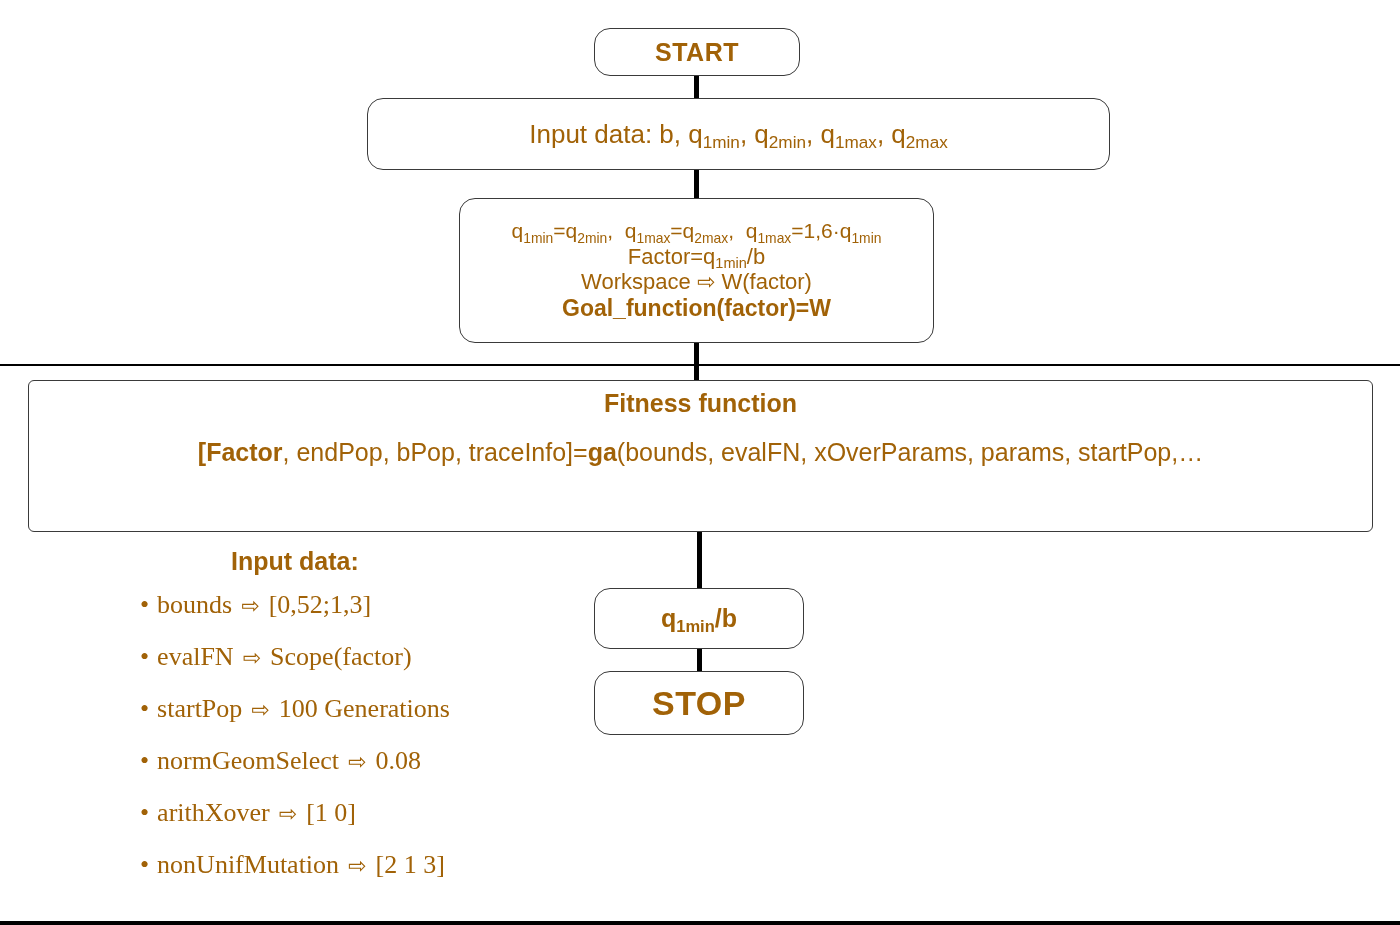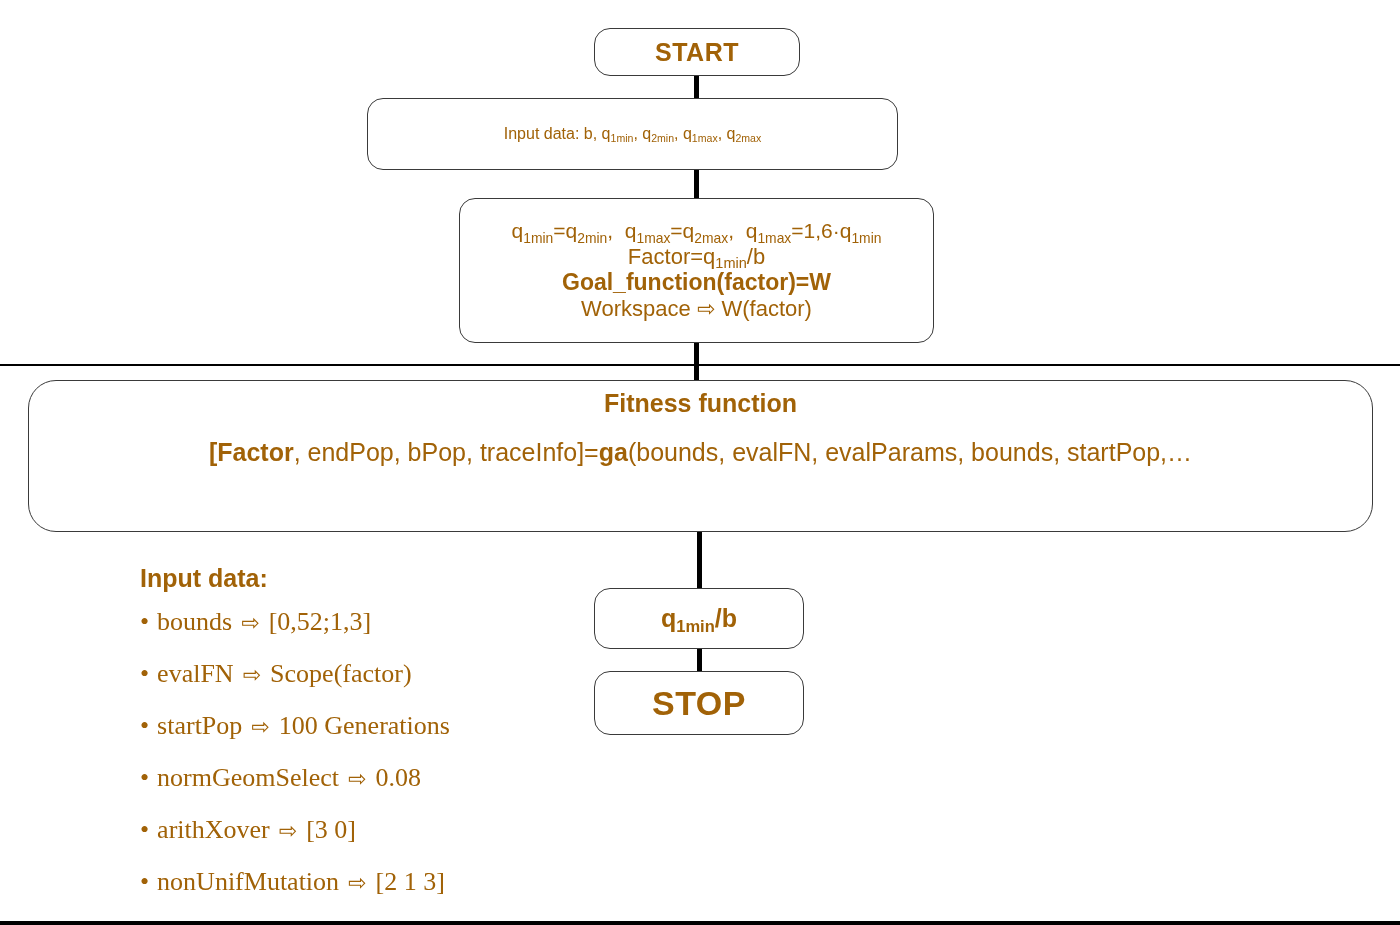--- a/index.html
+++ b/index.html
@@ -65,36 +65,36 @@
     font-weight: normal;
   }
 
   
   #start-node {
     left: 594px; top: 12px; width: 206px; height: 48px;
     font-size: 25px; font-weight: bold; letter-spacing: 0.5px;
   }
 
   #input-node {
-    left: 367px; top: 82px; width: 531px; height: 72px;
-    font-size: 16px;
+    left: 367px; top: 82px; width: 743px; height: 72px;
+    font-size: 26px;
   }
 
   #goal-node {
     left: 459px; top: 182px; width: 475px; height: 145px;
     padding: 6px 22px;
     line-height: 1.16;
   }
   #goal-node .gline { font-size: 22px; white-space: nowrap; }
   #goal-node .gline1 { font-size: 21px; }
   #goal-node .gline4 { font-size: 23px; font-weight: bold; }
 
   #fitness-node {
     left: 28px; top: 364px; width: 1345px; height: 152px;
-    border-radius: 28px;
+    border-radius: 6px;
     justify-content: flex-start;
     padding-top: 8px;
   }
   #fitness-title {
     font-size: 25px;
     font-weight: bold;
     margin-bottom: 18px;
   }
   #fitness-formula {
     font-size: 25px;
@@ -108,22 +108,23 @@
   }
   #stop-node {
     left: 594px; top: 655px; width: 210px; height: 64px;
     font-size: 34px; font-weight: bold; letter-spacing: 0.5px;
   }
 
   
   #inputdata-block {
     position: absolute;
     left: 140px;
-    top: 548px;
+    top: 531px;
     z-index: 3;
+    text-align: center;
   }
   #inputdata-heading {
     font-family: "Liberation Sans", sans-serif;
     font-weight: bold;
     font-size: 25px;
     margin-bottom: 14px;
   }
   .bullet-row {
     font-family: "Liberation Serif", serif;
     font-size: 26px;
@@ -159,31 +160,31 @@
 
   <div class="node" id="input-node">
     <span class="sans"><span>Input data: b, </span><span>q<sub>1min</sub>, </span><span>q<sub>2min</sub>, </span><span>q<sub>1max</sub>, </span><span>q<sub>2max</sub></span></span>
   </div>
 
   <div class="node" id="goal-node">
     <div class="gline gline1 sans">q<sub>1min</sub>=q<sub>2min</sub>,&nbsp; q<sub>1max</sub>=q<sub>2max</sub>,&nbsp; q<sub>1max</sub>=<span>1,6·</span>q<sub>1min</sub></div>
 
     <div class="gline sans"><span>Factor=</span>q<sub>1min</sub><span>/b</span></div>
 
-    <div class="gline gline4 sans b">Goal_function(factor)=W</div>
-
     <div class="gline sans"><span>Workspace</span>
       <span class="arrow">⇨</span>
       <span>W(factor)</span></div>
+
+    <div class="gline gline4 sans b">Goal_function(factor)=W</div>
   </div>
 
   <div class="node" id="fitness-node">
     <div id="fitness-title" class="sans b">Fitness function</div>
     <div id="fitness-formula" class="sans">
-      <div><span class="b">[</span><span class="b">Factor</span><span>, endPop, bPop, traceInfo]=</span><span class="b">ga</span><span>(bounds, evalFN, evalParams, bounds, startPop,…</span></div>
+      <div><span class="b">[</span><span class="b">Factor</span><span>, endPop, bPop, traceInfo]=</span><span class="b">ga</span><span>(bounds, evalFN, xOverParams, params, startPop,…</span></div>
     </div>
   </div>
 
   <div class="node" id="qb-node">
     <span class="sans b">q<sub>1min</sub><span>/b</span></span>
   </div>
 
   <div class="node" id="stop-node">
     <span class="sans b">STOP</span>
   </div>
@@ -216,21 +217,21 @@
       <span class="bullet-dot">•</span>
       <span>normGeomSelect</span>
       <span class="bullet-arrow">⇨</span>
       <span>0.08</span>
     </div>
 
     <div class="bullet-row">
       <span class="bullet-dot">•</span>
       <span>arithXover</span>
       <span class="bullet-arrow">⇨</span>
-      <span>[3 0]</span>
+      <span>[1 0]</span>
     </div>
 
     <div class="bullet-row">
       <span class="bullet-dot">•</span>
       <span>nonUnifMutation</span>
       <span class="bullet-arrow">⇨</span>
       <span>[2 1 3]</span>
     </div>
   </div>
 

